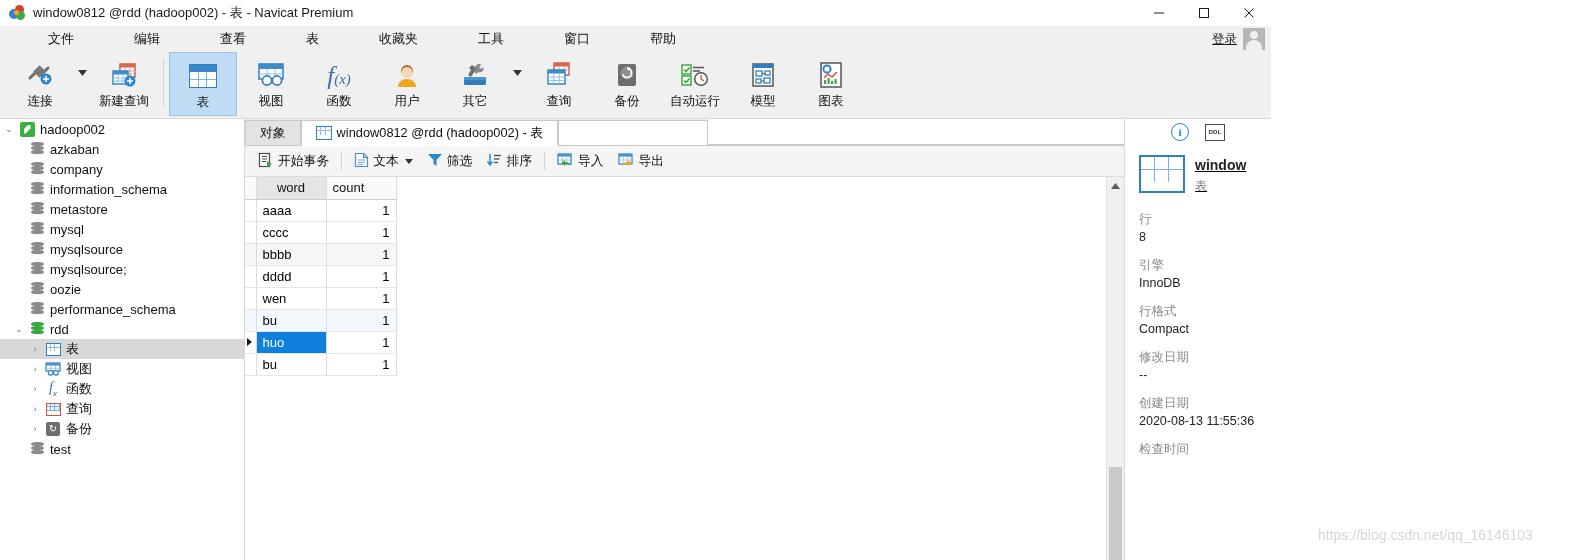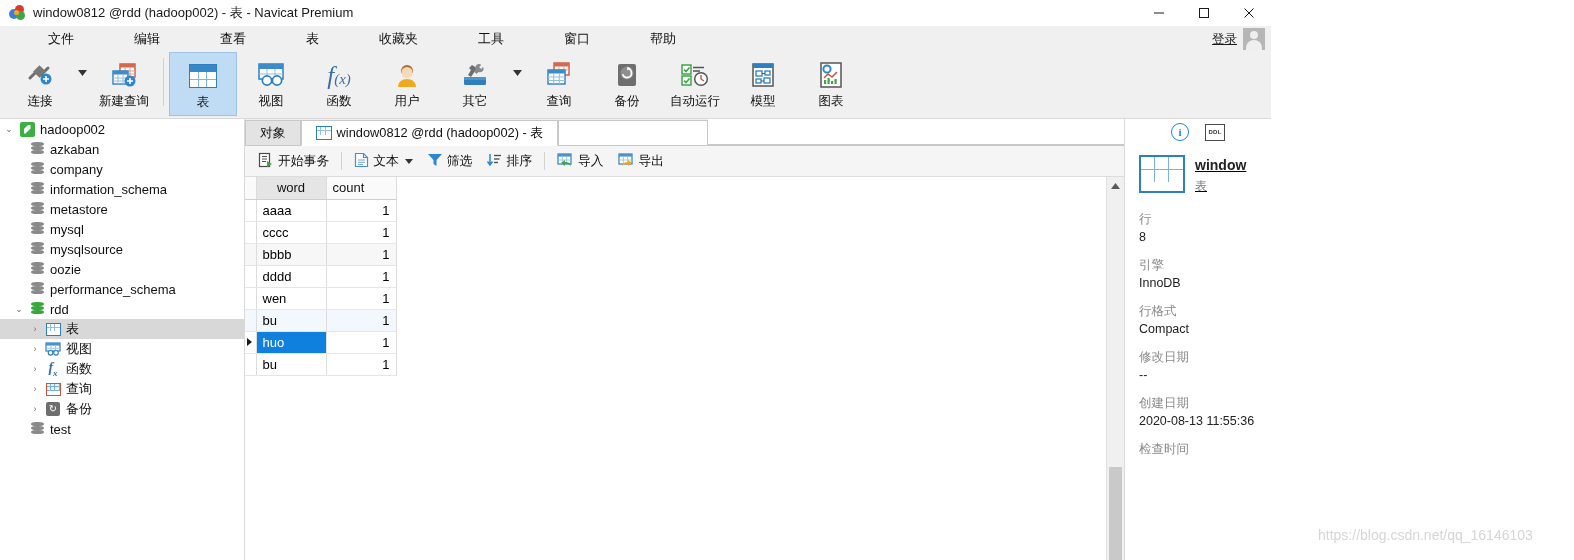--- a/index.html
+++ b/index.html
@@ -70,21 +70,21 @@
   .db.green i{background:#37a93c;}
   .srv{width:15px;height:15px;background:#3cb043;position:relative;border-radius:2px;}
   .srv::after{content:"";position:absolute;left:4px;top:3px;width:7px;height:9px;background:#fff;
               clip-path:polygon(100% 0,100% 45%,30% 100%,0 100%,0 55%,70% 0);}
   .minigrid{width:15px;height:13px;box-sizing:border-box;border:1.4px solid #2d7fc1;background:#fff;}
   .minigrid .h{height:3.4px;background:#4a93cf;}
   .minigrid .g{display:grid;grid-template-columns:1fr 1fr 1fr;height:7.6px;}
   .minigrid .g span{border-right:1px solid #8fbfe2;border-bottom:1px solid #8fbfe2;}
   .minigrid .g span:nth-child(3n){border-right:none;}
   .minigrid .g span:nth-child(n+4){border-bottom:none;}
-  .fx{font-family:"Liberation Serif","DejaVu Serif",serif;font-style:italic;font-size:14px;color:#3a6ea5;line-height:1;font-weight:bold;}
+  .fx{font-family:"Liberation Serif","DejaVu Serif",serif;font-style:italic;font-size:14px;color:#3a6ea5;line-height:1;}
   .qry{width:15px;height:13px;box-sizing:border-box;border:1.4px solid #c9563c;background:#fff;}
   .qry .h{height:3.4px;background:#d9674a;}
   .qry .g{display:grid;grid-template-columns:1fr 1fr 1fr;height:7.6px;}
   .qry .g span{border-right:1px solid #7bb0da;border-bottom:1px solid #7bb0da;background:#e8f2fa;}
   .bkp{width:14px;height:14px;border-radius:2px;background:#6e6e6e;display:flex;align-items:center;justify-content:center;}
   .bkp::after{content:"↻";color:#fff;font-size:10px;line-height:1;}
   .chev{font-size:9px;color:#6d6d6d;}
 
   
   .content{flex:1;display:flex;flex-direction:column;min-width:0;background:#fff;position:relative;}
@@ -472,20 +472,30 @@
       </div>
       <div class="trow" style="padding-left:28px">
         <span class="ticon">
             <span class="db gray">
               <i></i>
               <i></i>
               <i></i>
             </span>
           </span>
         <span>mysqlsource</span>
+      </div>
+      <div class="trow" style="padding-left:28px">
+        <span class="ticon">
+            <span class="db gray">
+              <i></i>
+              <i></i>
+              <i></i>
+            </span>
+          </span>
+        <span>mysqlsource;</span>
       </div>
       <div class="trow" style="padding-left:28px">
         <span class="ticon">
             <span class="db gray">
               <i></i>
               <i></i>
               <i></i>
             </span>
           </span>
         <span>oozie</span>

